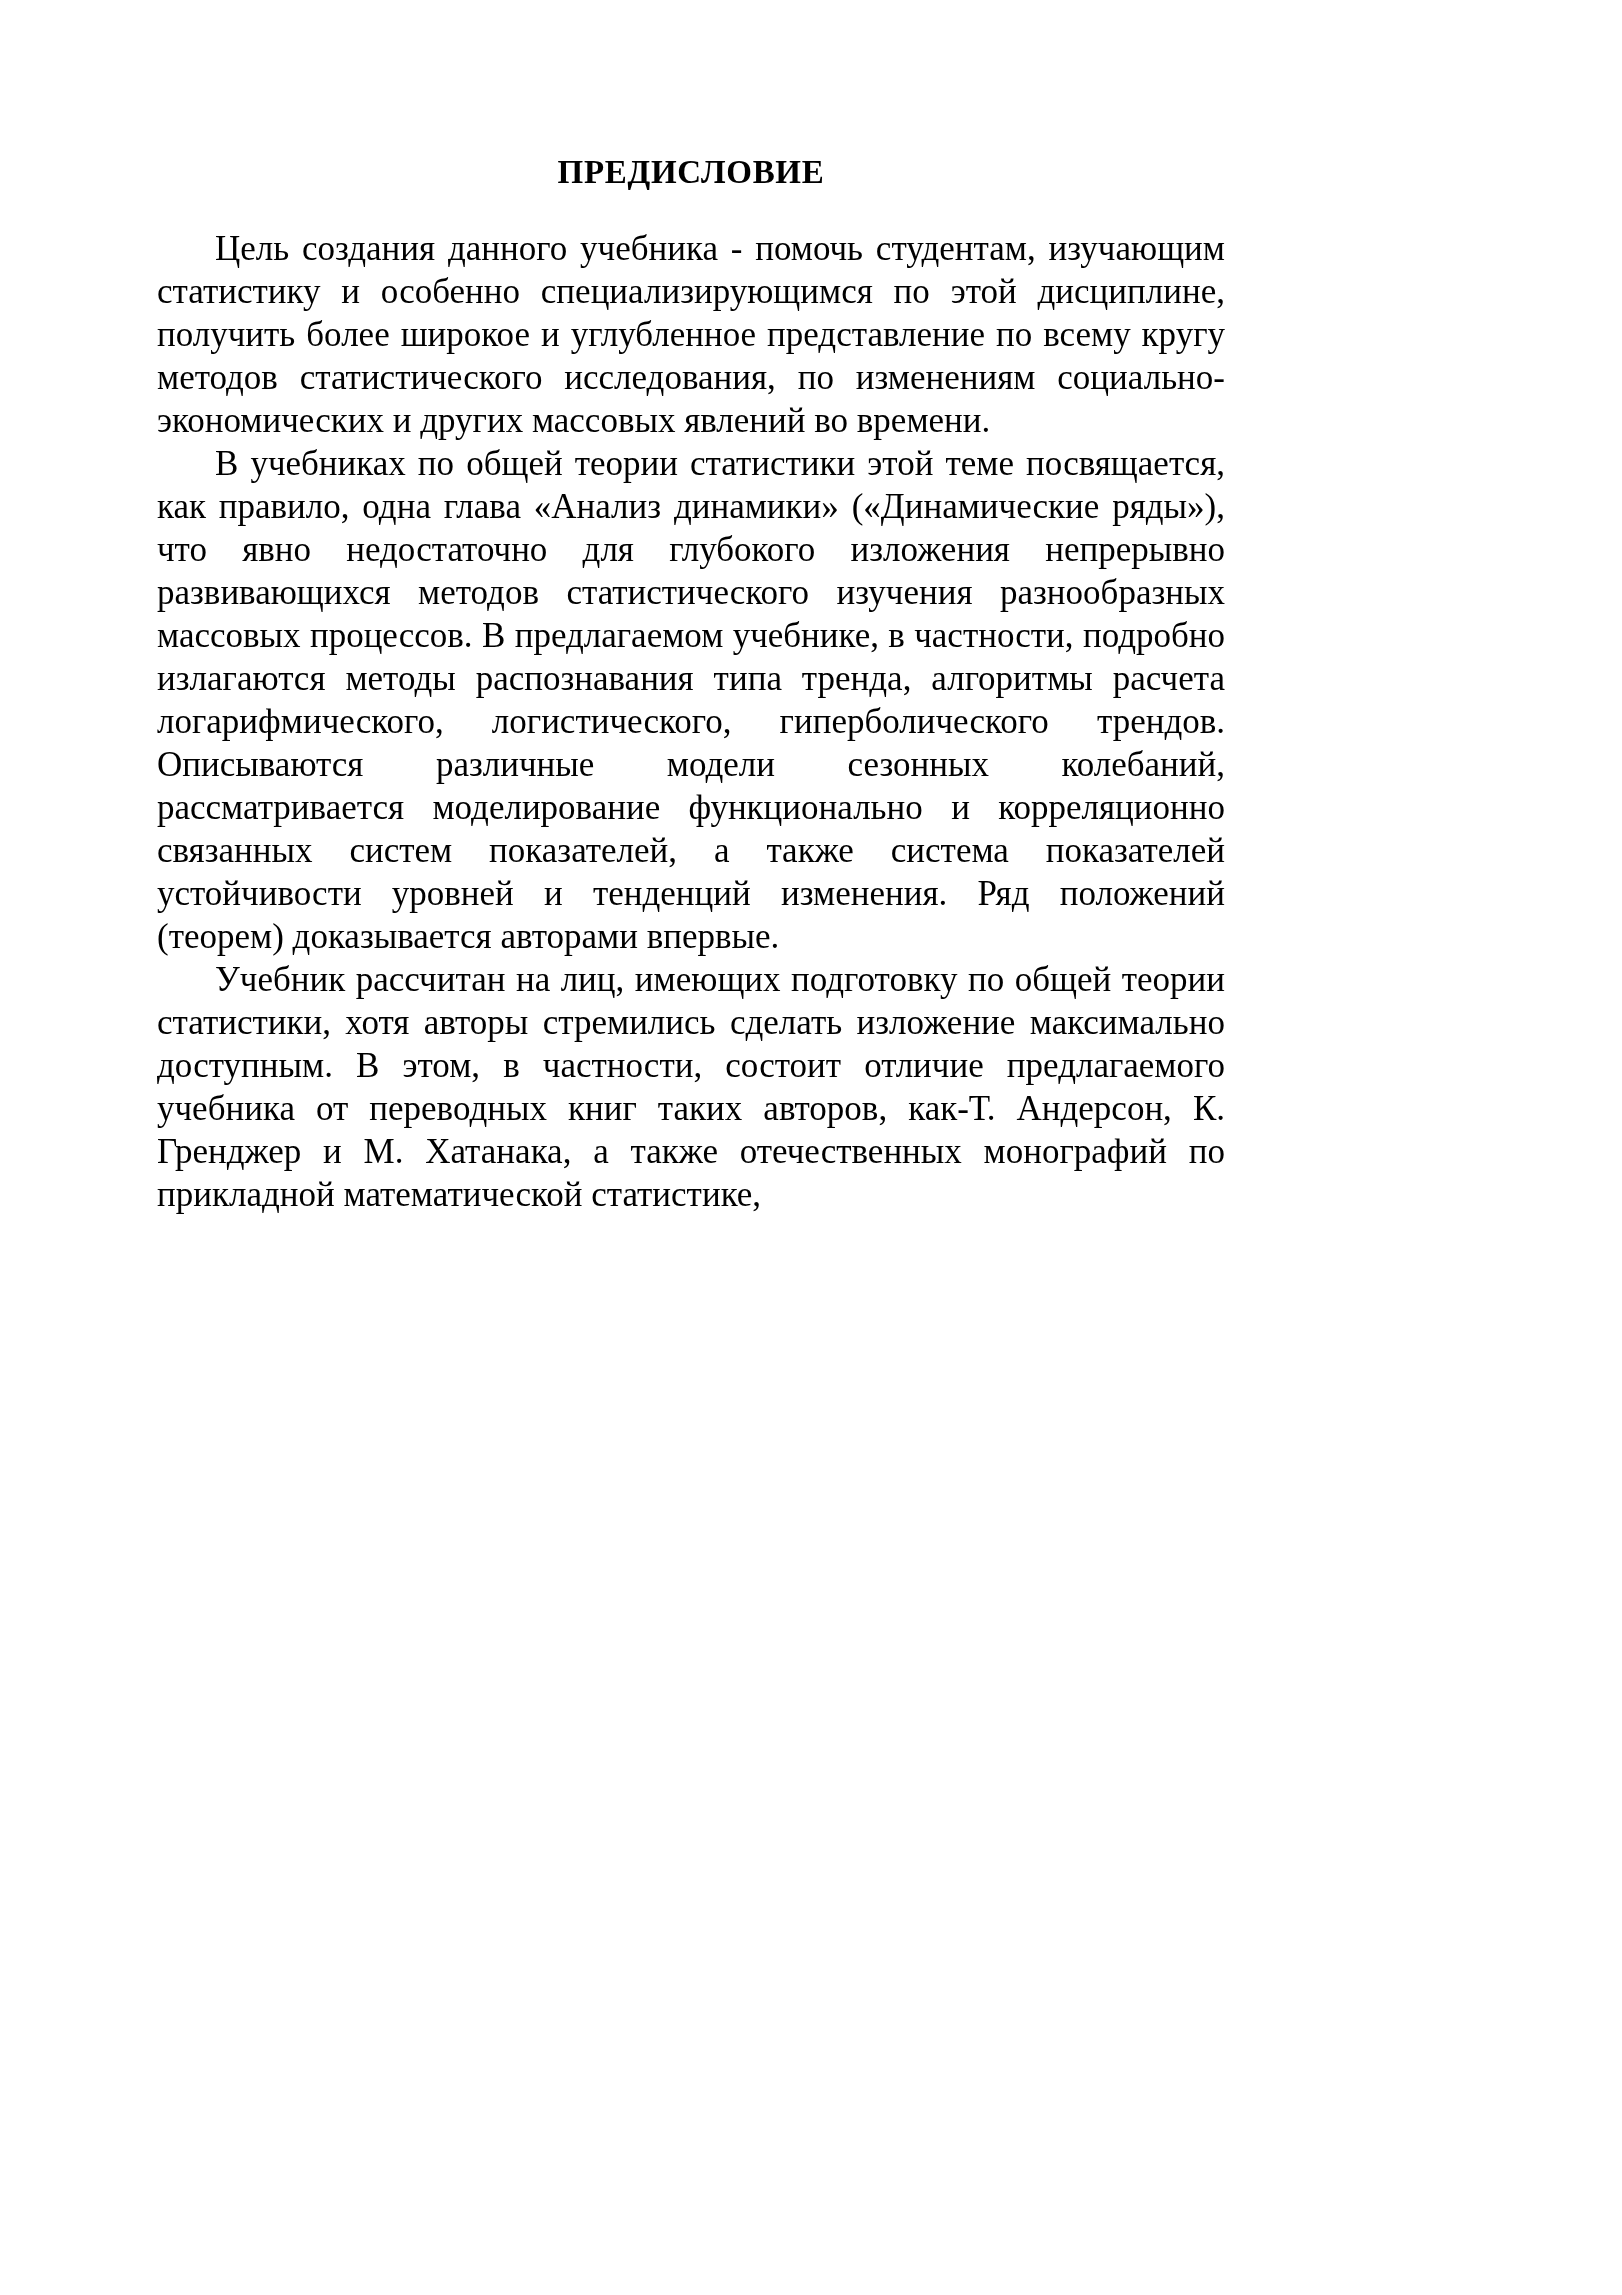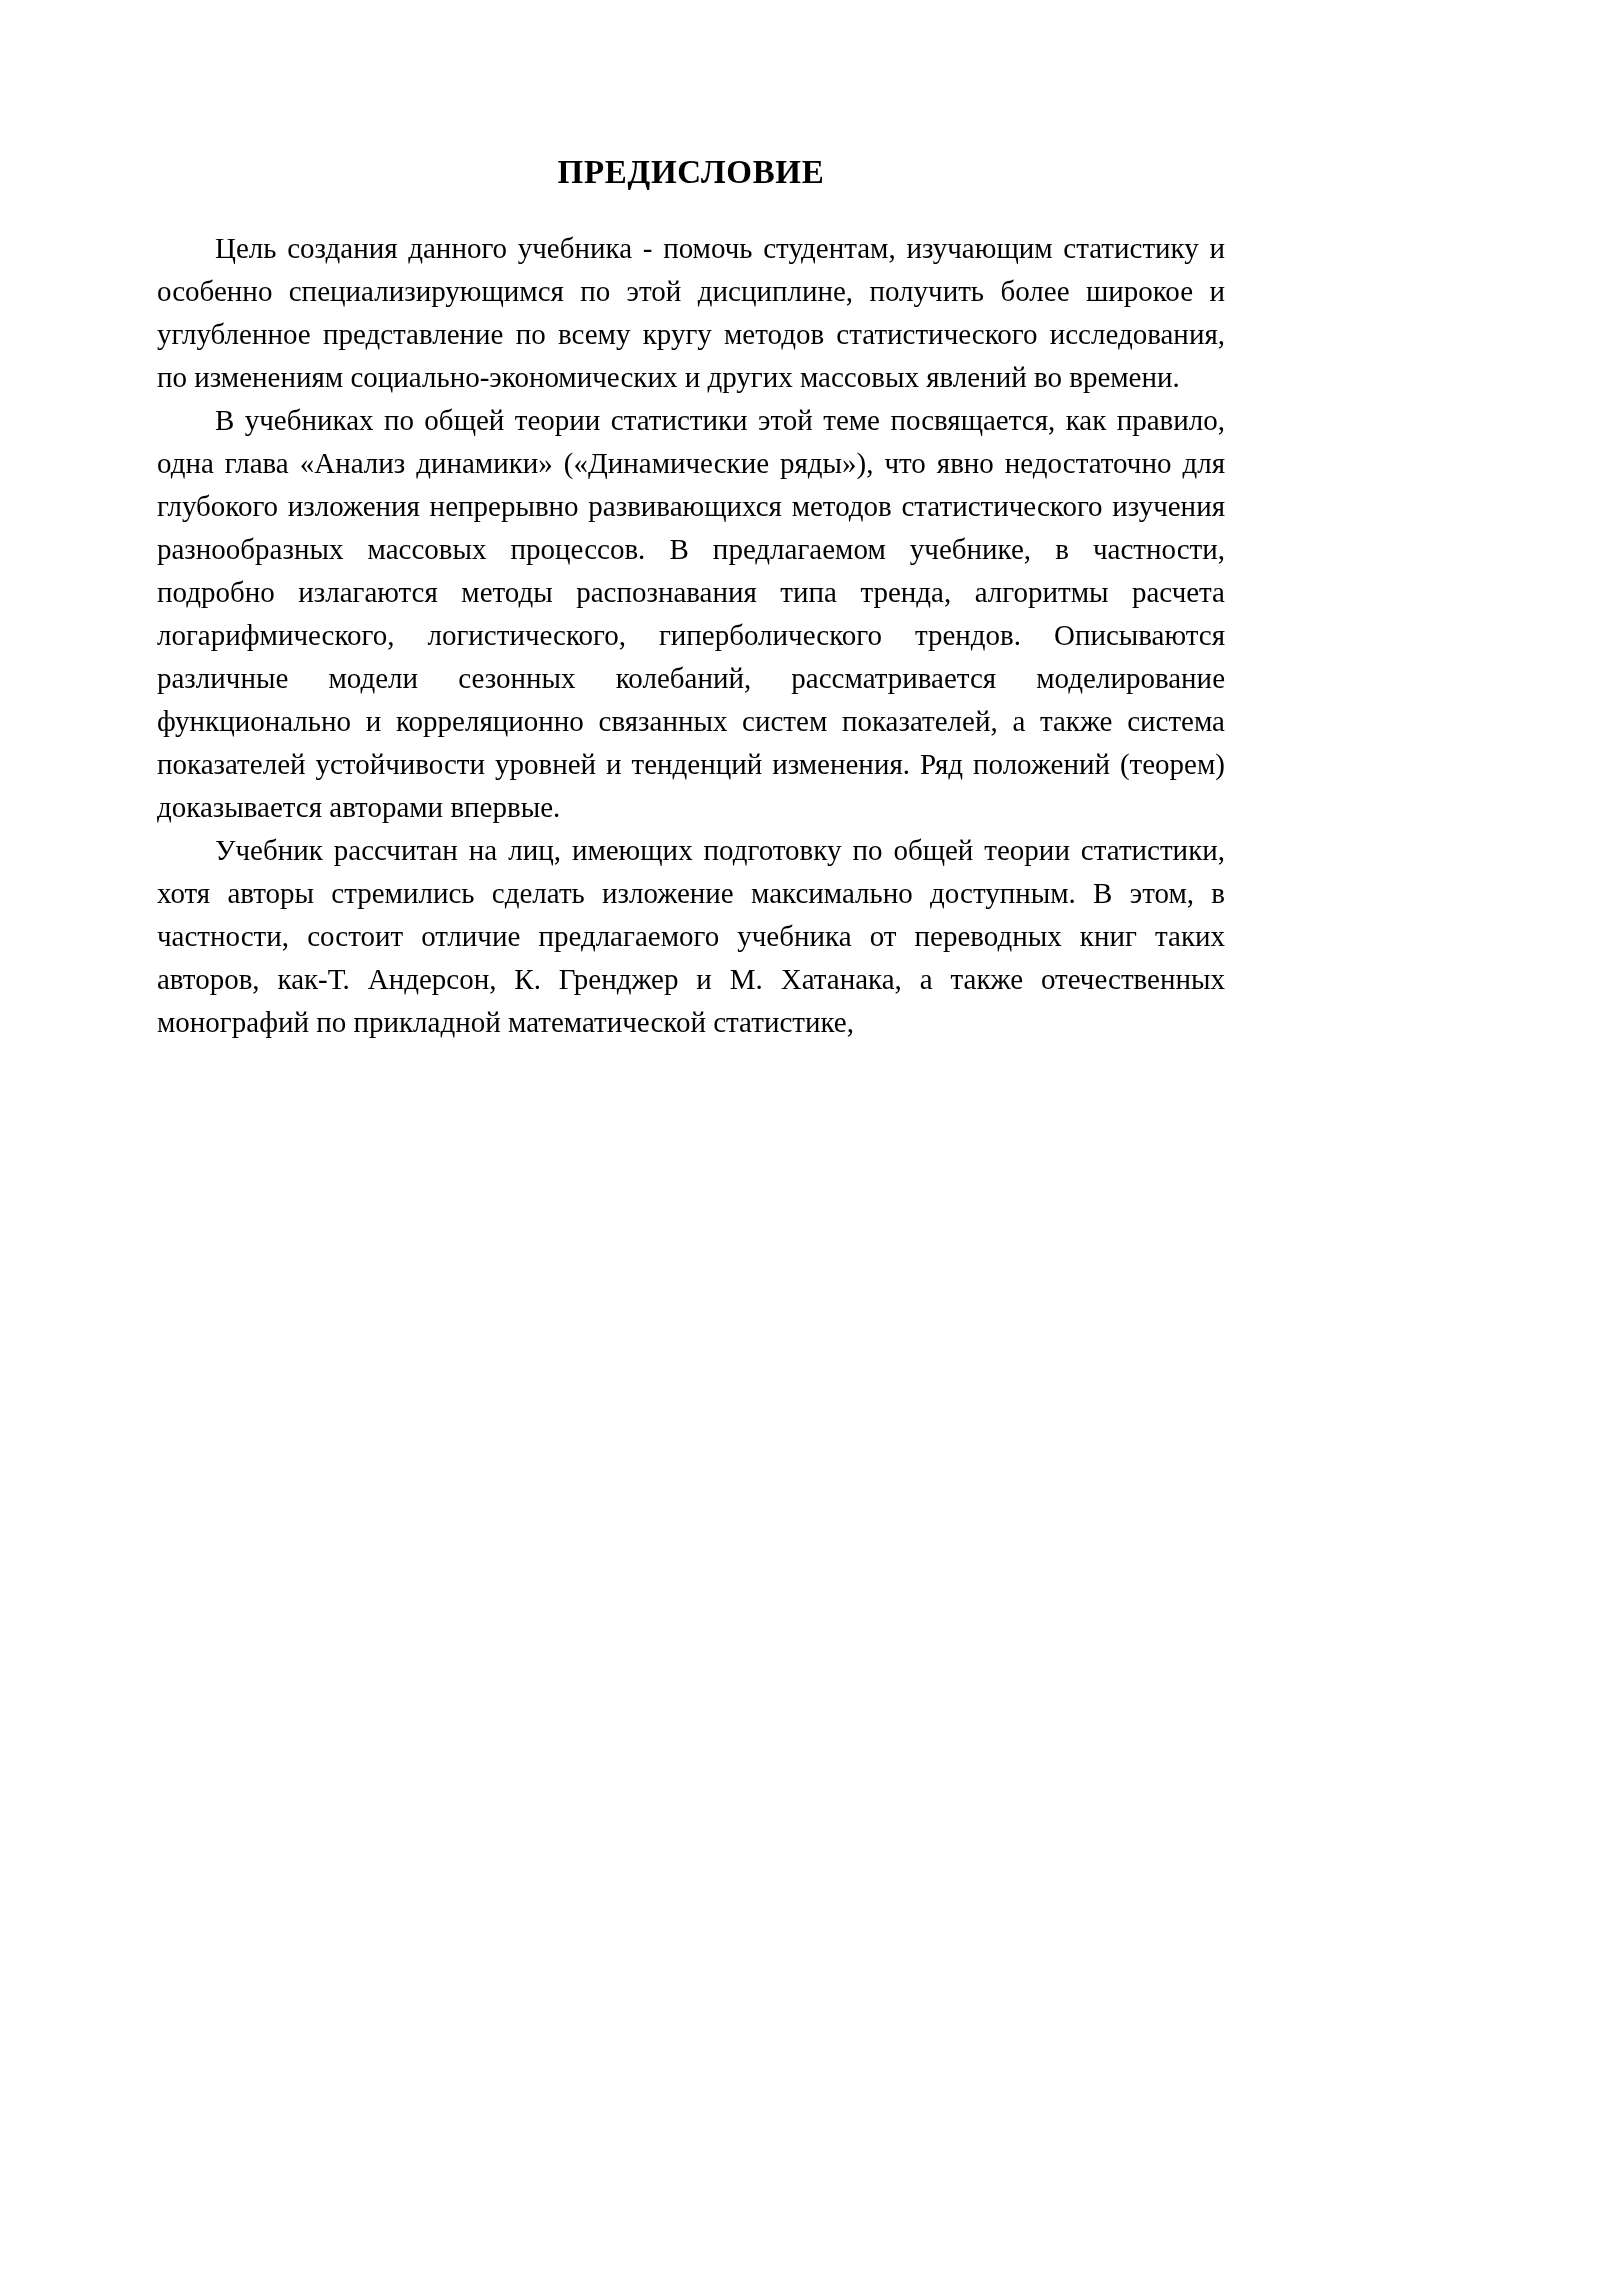--- a/index.html
+++ b/index.html
@@ -26,21 +26,21 @@
   }
   .title {
     margin: 0 0 36px 0;
     text-align: center;
     font-size: 33px;
     font-weight: bold;
     letter-spacing: 0.7px;
   }
   .para {
     margin: 0;
-    font-size: 29px;
+    font-size: 35px;
     line-height: 43px;
     text-align: justify;
     text-justify: inter-word;
     text-indent: 58px;
   }
 </style>
 </head>
 <body>
 
 <div class="page">

